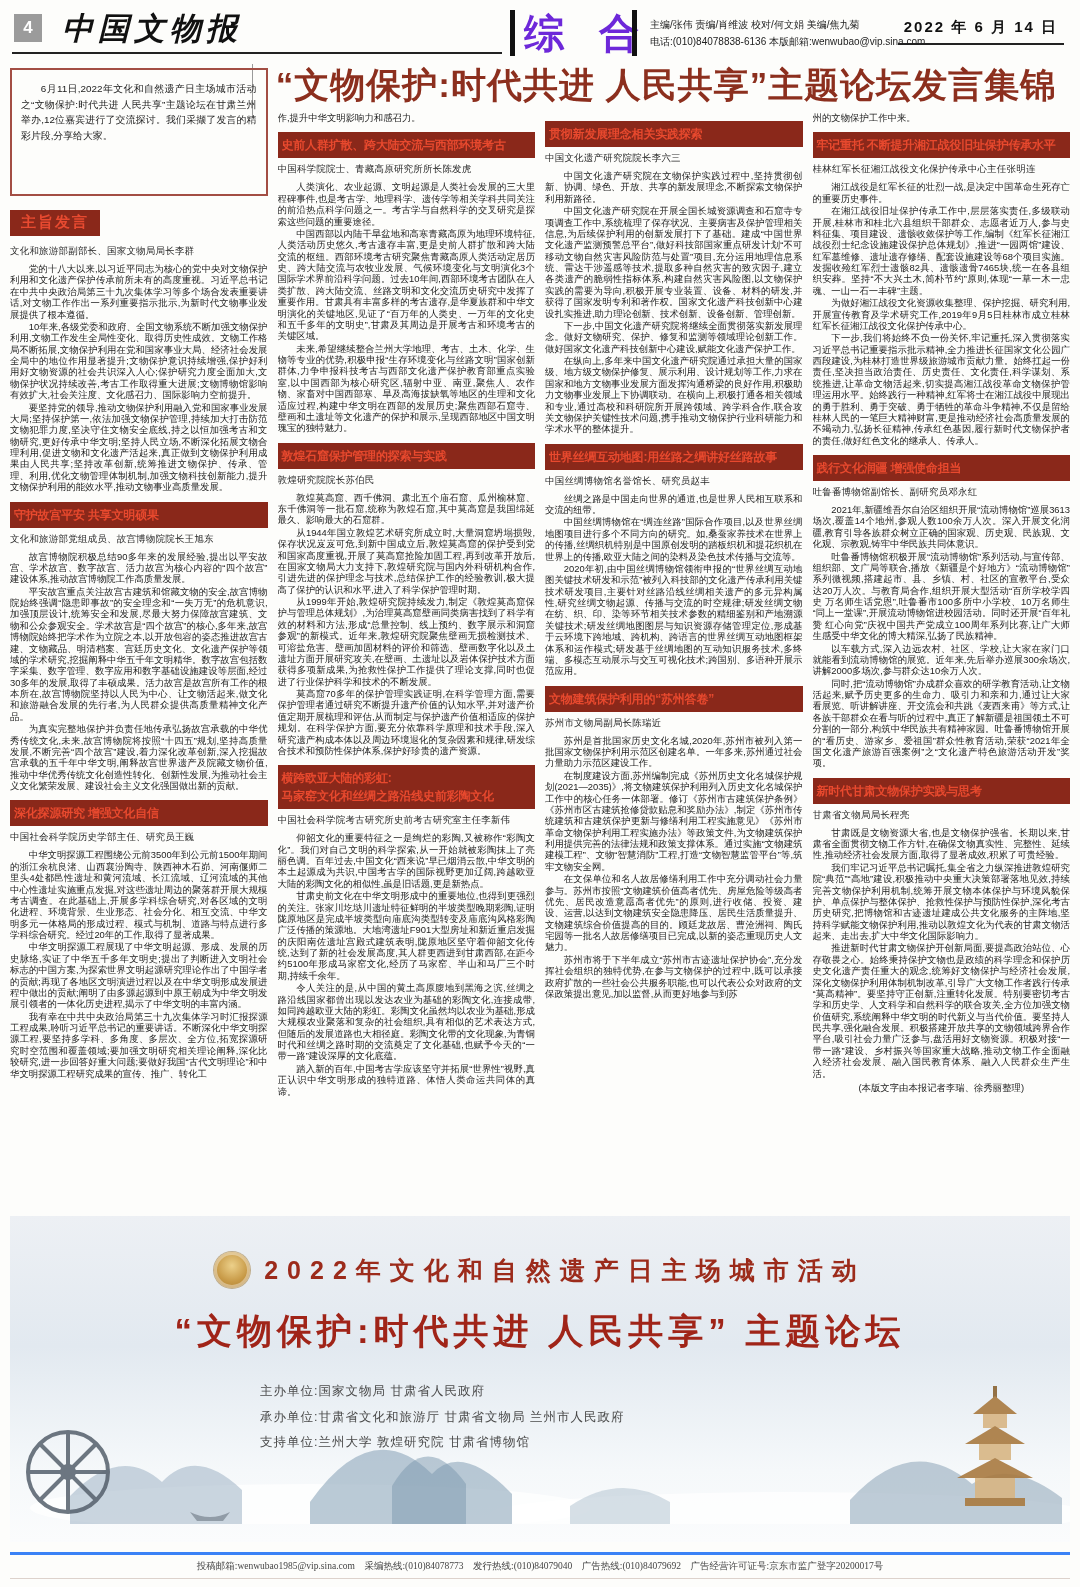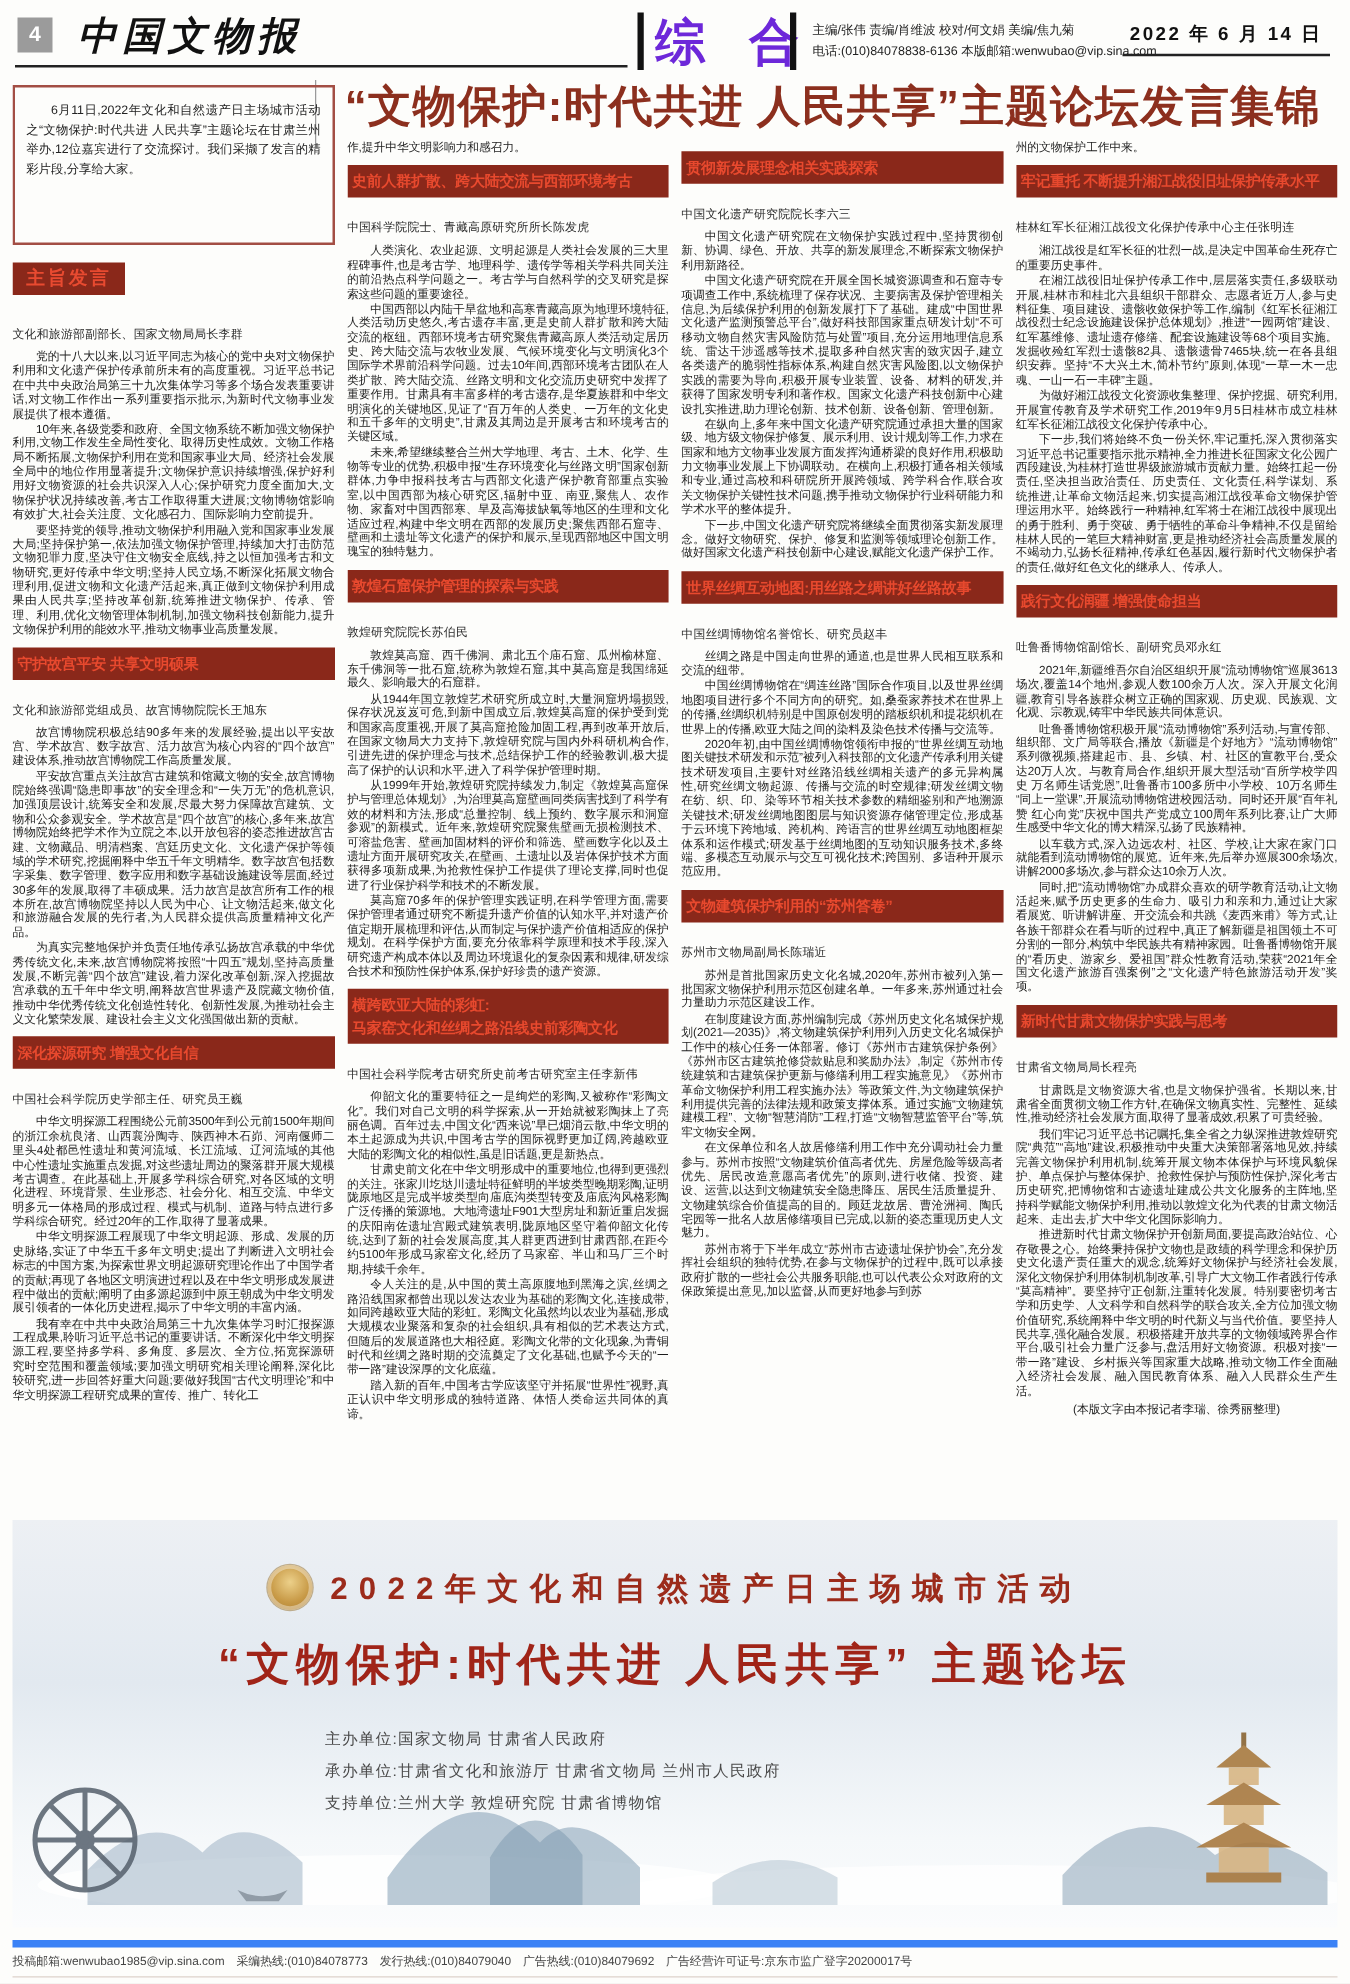--- a/index.html
+++ b/index.html
@@ -28,42 +28,42 @@
   
   .columns{position:absolute;left:10px;top:68px;width:1060px;height:1124px;display:flex;gap:10px;}
   .col{flex:1 1 0;overflow:hidden;}
   .col.offset{padding-top:44px;}
   .intro-box{border:2px solid #a34e44;padding:11px 9px;font-size:9.9px;line-height:1.58;color:#222;
              text-align:justify;text-indent:2em;margin-bottom:12px;min-height:102px;}
   .badge{display:inline-block;background:#8a281a;color:#e84a30;font-weight:bold;font-size:15px;
          padding:3px 11px 4px;margin:2px 0 7px;letter-spacing:2px;}
   .sec-head{background:#8a281a;color:#e8492e;font-weight:bold;font-size:12px;line-height:1.5;
             padding:4px 4px;margin:9px 0 5px;letter-spacing:-0.2px;white-space:pre-line;}
-  .byline{font-size:9.5px;color:#2a2a2a;margin:18px 0 5px;letter-spacing:0.2px;}
+  .byline{font-size:9.5px;color:#2a2a2a;margin:2px 0 5px;letter-spacing:0.2px;}
   p.body{font-size:9.4px;line-height:1.21;text-align:justify;text-indent:2em;margin:0 0 1px;color:#1c1c1c;}
   p.cont{text-indent:0;}
   .credit{font-size:9.4px;text-align:center;margin-top:3px;color:#1c1c1c;}
 
   
   .banner{position:absolute;left:10px;top:1216px;width:1060px;height:326px;overflow:hidden;
           background:linear-gradient(180deg,#edf0f4 0%,#e2e9f0 40%,#f5f8fa 78%,#fbfcfd 100%);}
   .banner-l1{position:relative;z-index:2;margin-top:36px;display:flex;justify-content:center;align-items:center;gap:14px;
              color:#9c2b1b;font-size:25px;font-weight:bold;letter-spacing:9px;}
   .emblem{width:36px;height:36px;border-radius:50%;flex:0 0 36px;
           background:radial-gradient(circle at 50% 38%,#ecd08a 0%,#c89a47 55%,#a87a2e 100%);
           box-shadow:inset 0 0 0 3px rgba(255,255,255,.38),0 0 0 1px rgba(150,110,40,.5);}
   .banner-l2{position:relative;z-index:2;margin-top:20px;text-align:center;color:#a02418;
              font-size:35px;font-weight:900;letter-spacing:5px;}
   .organizers{position:relative;z-index:2;margin:24px auto 0;width:560px;
               font-size:12.5px;color:#4a4a4a;line-height:2.05;letter-spacing:1px;}
   .banner-art{position:absolute;left:0;bottom:18px;z-index:1;}
 
   
-  .footer{position:absolute;left:10px;top:1552px;width:1060px;text-align:left;font-size:9.5px;color:#444;
-          border-top:6px solid #3b82f6;border-bottom:1px solid #ddd2cc;padding:5px 0;}
+  .footer{position:absolute;left:10px;top:1552px;width:1060px;text-align:center;font-size:9.5px;color:#444;
+          border-top:3px solid #3b82f6;border-bottom:1px solid #ddd2cc;padding:5px 0;font-family:Liberation Serif, serif;}
 </style>
 </head>
 <body>
 
 <div class="page">
 
   <div class="hdr">
     <div class="pagenum">4</div>
     <div class="masthead">中国文物报</div>
     <div class="hdr-underline"></div>
@@ -101,22 +101,22 @@
         <p class="body">仰韶文化的重要特征之一是绚烂的彩陶,又被称作“彩陶文化”。我们对自己文明的科学探索,从一开始就被彩陶抹上了亮丽色调。百年过去,中国文化“西来说”早已烟消云散,中华文明的本土起源成为共识,中国考古学的国际视野更加辽阔,跨越欧亚大陆的彩陶文化的相似性,虽是旧话题,更是新热点。</p>
         <p class="body">甘肃史前文化在中华文明形成中的重要地位,也得到更强烈的关注。张家川圪垯川遗址特征鲜明的半坡类型晚期彩陶,证明陇原地区是完成半坡类型向庙底沟类型转变及庙底沟风格彩陶广泛传播的策源地。大地湾遗址F901大型房址和新近重启发掘的庆阳南佐遗址宫殿式建筑表明,陇原地区坚守着仰韶文化传统,达到了新的社会发展高度,其人群更西进到甘肃西部,在距今约5100年形成马家窑文化,经历了马家窑、半山和马厂三个时期,持续千余年。</p>
         <p class="body">令人关注的是,从中国的黄土高原腹地到黑海之滨,丝绸之路沿线国家都曾出现以发达农业为基础的彩陶文化,连接成带,如同跨越欧亚大陆的彩虹。彩陶文化虽然均以农业为基础,形成大规模农业聚落和复杂的社会组织,具有相似的艺术表达方式,但随后的发展道路也大相径庭。彩陶文化带的文化现象,为青铜时代和丝绸之路时期的交流奠定了文化基础,也赋予今天的“一带一路”建设深厚的文化底蕴。</p>
         <p class="body">踏入新的百年,中国考古学应该坚守并拓展“世界性”视野,真正认识中华文明形成的独特道路、体悟人类命运共同体的真谛。</p>
       </div>
       <div class="col offset">
         <div class="sec-head">贯彻新发展理念相关实践探索</div>
         <div class="byline">中国文化遗产研究院院长李六三</div>
         <p class="body">中国文化遗产研究院在文物保护实践过程中,坚持贯彻创新、协调、绿色、开放、共享的新发展理念,不断探索文物保护利用新路径。</p>
         <p class="body">中国文化遗产研究院在开展全国长城资源调查和石窟寺专项调查工作中,系统梳理了保存状况、主要病害及保护管理相关信息,为后续保护利用的创新发展打下了基础。建成“中国世界文化遗产监测预警总平台”,做好科技部国家重点研发计划“不可移动文物自然灾害风险防范与处置”项目,充分运用地理信息系统、雷达干涉遥感等技术,提取多种自然灾害的致灾因子,建立各类遗产的脆弱性指标体系,构建自然灾害风险图,以文物保护实践的需要为导向,积极开展专业装置、设备、材料的研发,并获得了国家发明专利和著作权。国家文化遗产科技创新中心建设扎实推进,助力理论创新、技术创新、设备创新、管理创新。</p>
+        <p class="body">下一步,中国文化遗产研究院将继续全面贯彻落实新发展理念。做好文物研究、保护、修复和监测等领域理论创新工作。做好国家文化遗产科技创新中心建设,赋能文化遗产保护工作。</p>
         <p class="body">在纵向上,多年来中国文化遗产研究院通过承担大量的国家级、地方级文物保护修复、展示利用、设计规划等工作,力求在国家和地方文物事业发展方面发挥沟通桥梁的良好作用,积极助力文物事业发展上下协调联动。在横向上,积极打通各相关领域和专业,通过高校和科研院所开展跨领域、跨学科合作,联合攻关文物保护关键性技术问题,携手推动文物保护行业科研能力和学术水平的整体提升。</p>
-        <p class="body">下一步,中国文化遗产研究院将继续全面贯彻落实新发展理念。做好文物研究、保护、修复和监测等领域理论创新工作。做好国家文化遗产科技创新中心建设,赋能文化遗产保护工作。</p>
         <div class="sec-head">世界丝绸互动地图:用丝路之绸讲好丝路故事</div>
         <div class="byline">中国丝绸博物馆名誉馆长、研究员赵丰</div>
         <p class="body">丝绸之路是中国走向世界的通道,也是世界人民相互联系和交流的纽带。</p>
         <p class="body">中国丝绸博物馆在“绸连丝路”国际合作项目,以及世界丝绸地图项目进行多个不同方向的研究。如,桑蚕家养技术在世界上的传播,丝绸织机特别是中国原创发明的踏板织机和提花织机在世界上的传播,欧亚大陆之间的染料及染色技术传播与交流等。</p>
         <p class="body">2020年初,由中国丝绸博物馆领衔申报的“世界丝绸互动地图关键技术研发和示范”被列入科技部的文化遗产传承利用关键技术研发项目,主要针对丝路沿线丝绸相关遗产的多元异构属性,研究丝绸文物起源、传播与交流的时空规律;研发丝绸文物在纺、织、印、染等环节相关技术参数的精细鉴别和产地溯源关键技术;研发丝绸地图图层与知识资源存储管理定位,形成基于云环境下跨地域、跨机构、跨语言的世界丝绸互动地图框架体系和运作模式;研发基于丝绸地图的互动知识服务技术,多终端、多模态互动展示与交互可视化技术;跨国别、多语种开展示范应用。</p>
         <div class="sec-head">文物建筑保护利用的“苏州答卷”</div>
         <div class="byline">苏州市文物局副局长陈瑞近</div>
         <p class="body">苏州是首批国家历史文化名城,2020年,苏州市被列入第一批国家文物保护利用示范区创建名单。一年多来,苏州通过社会力量助力示范区建设工作。</p>
         <p class="body">在制度建设方面,苏州编制完成《苏州历史文化名城保护规划(2021—2035)》,将文物建筑保护利用列入历史文化名城保护工作中的核心任务一体部署。修订《苏州市古建筑保护条例》《苏州市区古建筑抢修贷款贴息和奖励办法》,制定《苏州市传统建筑和古建筑保护更新与修缮利用工程实施意见》《苏州市革命文物保护利用工程实施办法》等政策文件,为文物建筑保护利用提供完善的法律法规和政策支撑体系。通过实施“文物建筑建模工程”、文物“智慧消防”工程,打造“文物智慧监管平台”等,筑牢文物安全网。</p>
         <p class="body">在文保单位和名人故居修缮利用工作中充分调动社会力量参与。苏州市按照“文物建筑价值高者优先、房屋危险等级高者优先、居民改造意愿高者优先”的原则,进行收储、投资、建设、运营,以达到文物建筑安全隐患降压、居民生活质量提升、文物建筑综合价值提高的目的。顾廷龙故居、曹沧洲祠、陶氏宅园等一批名人故居修缮项目已完成,以新的姿态重现历史人文魅力。</p>

